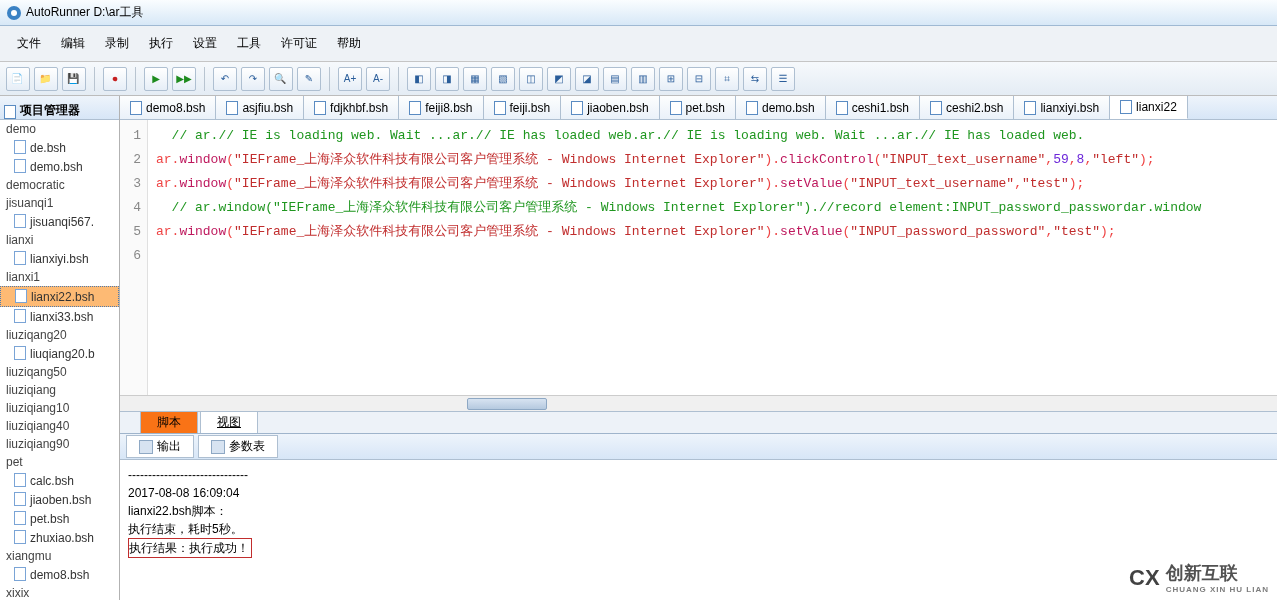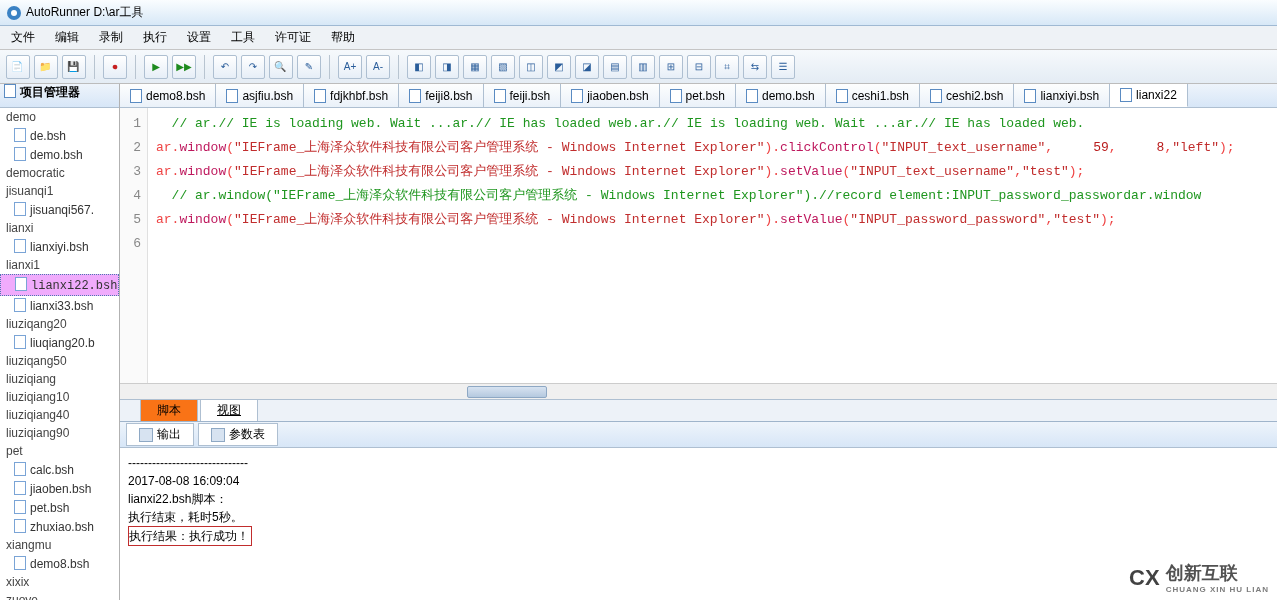--- a/index.html
+++ b/index.html
@@ -15,26 +15,26 @@
   height: 26px;
   background: linear-gradient(#fafdff,#d7e8f7);
   border-bottom: 1px solid #9fb9d3;
   display: flex;
   align-items: center;
   padding: 0 6px;
   font-size: 12px;
 }
 .title-bar .icon { width: 16px; height: 16px; margin-right: 4px; display: inline-flex; }
 .menu-bar {
-  height: 24px;
+  height: 36px;
   background: #eef2f6;
   border-bottom: 1px solid #c5c5c5;
   display: flex;
   align-items: center;
-  padding: 0 1px;
+  padding: 0 7px;
 }
 .menu-bar .menu-item { padding: 2px 10px; cursor: pointer; }
 .toolbar {
   height: 34px;
   background: linear-gradient(#f6f9fc,#e4ecf4);
   border-bottom: 1px solid #bcbcbc;
   display: flex;
   align-items: center;
   padding: 0 6px;
   gap: 4px;
@@ -57,21 +57,21 @@
 .sidebar {
   width: 120px;
   background: #fff;
   border-right: 1px solid #b2b2b2;
   display: flex; flex-direction: column;
 }
 .sidebar-header {
   height: 24px;
   background: linear-gradient(#eef4fb,#d7e6f7);
   border-bottom: 1px solid #aebfd1;
-  display: flex; align-items: flex-start;
+  display: flex; align-items: flex-end;
   padding: 0 4px;
   font-weight: bold;
 }
 .sidebar-header .doc-icon{ margin-right:4px; }
 .tree {
   flex: 1;
   overflow-y: auto;
   font-size: 12px;
 }
 .tree-item {
@@ -83,21 +83,21 @@
 .tree-item.file { padding-left: 14px; color: #333; }
 .tree-item.file:before {
   content:"";
   display:inline-block;
   width:10px;height:12px;
   border:1px solid #7aa4d6;
   background:#fff;
   margin-right:4px;
   vertical-align:-2px;
 }
-.tree-item.selected { background:#f0abfc; border:1px dotted #4d7ab0;font-family:Liberation Mono, monospace; }
+.tree-item.selected { background:#fdba74; border:1px dotted #4d7ab0; }
 .right-pane {
   flex: 1;
   display: flex;
   flex-direction: column;
   min-width: 0;
 }
 .editor-tabs {
   height: 24px;
   background: linear-gradient(#eef4fb,#d7e6f7);
   border-bottom: 1px solid #aebfd1;
@@ -139,21 +139,21 @@
   flex: 1;
   padding: 4px 8px;
   line-height: 24px;
   white-space: pre;
 }
 .code-line { display: block; }
 .c-green { color:#1f961f; }
 .c-kw { color:#be185d; }
 .c-obj { color:#ef4444; }
 .c-str { color:#c12d2d; }
-.c-num { color:#b91c1c;margin-left:40px; }
+.c-num { color:#6d28d9; }
 .bottom-tabs1 {
   height: 22px;
   background:#edf2f8;
   border-top:1px solid #aebfd1;
   display:flex;align-items:flex-end;
   padding-left:20px;
 }
 .btab1 {
   padding: 2px 16px;
   border:1px solid #aebfd1;

